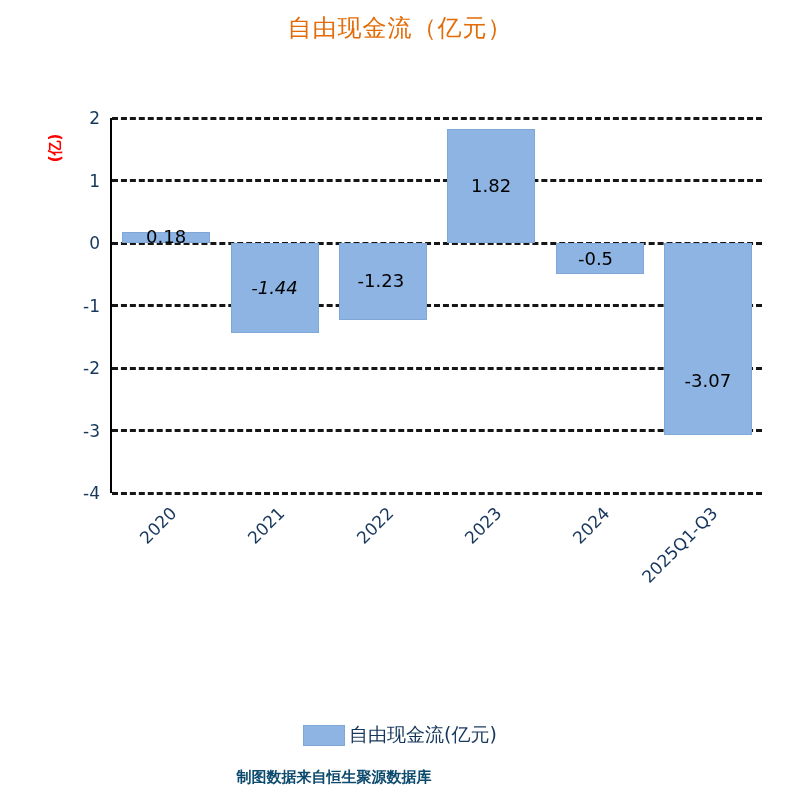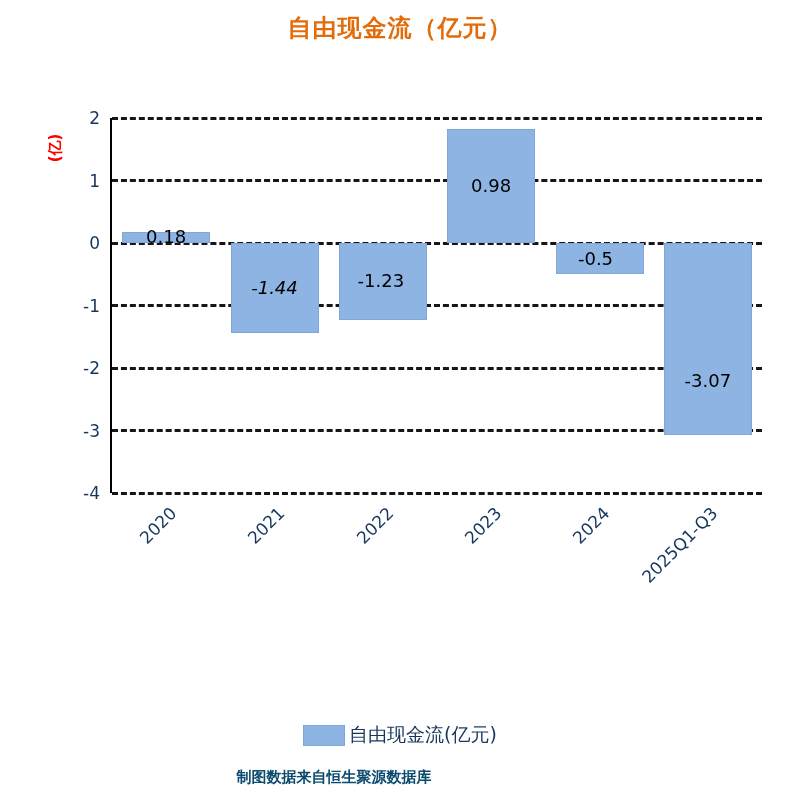--- a/index.html
+++ b/index.html
@@ -2,21 +2,21 @@
 <html><head>
 <meta charset="utf-8">
 <style>
   html,body{margin:0;padding:0;}
   body{
     width:800px;height:800px;background:#ffffff;position:relative;
     font-family:"DejaVu Sans","Liberation Sans",sans-serif;overflow:hidden;
   }
   .chart-title{
     position:absolute;top:12px;left:0;width:800px;text-align:center;
-    font-size:24px;font-weight:bold;color:#E36C09;letter-spacing:1px;
+    font-size:24px;font-weight:normal;color:#E36C09;letter-spacing:1px;
   }
   .y-axis-unit{
     position:absolute;left:25px;top:138px;width:60px;height:20px;line-height:20px;
     text-align:center;color:#FF0000;font-size:15px;font-weight:bold;
     transform:rotate(-90deg);transform-origin:center center;
   }
   .plot{
     position:absolute;left:110px;top:118px;width:650px;height:375px;
     border-left:2px solid #000;
   }
@@ -80,21 +80,21 @@
     <div class="barlabel" style="left: 118.5px; width: 88px; top: 159px; font-style: italic;">-1.44</div>
     <div class="xtick-anchor" style="left: 162.5px; top: 385px;">
       <span class="xtick">2021</span>
     </div>
     <div class="bar" style="left: 226.833px; top: 125px; width: 88px; height: 76.875px; background: rgb(141, 180, 226);"></div>
     <div class="barlabel" style="left: 226.833px; width: 84px; top: 152.438px;">-1.23</div>
     <div class="xtick-anchor" style="left: 270.833px; top: 385px;">
       <span class="xtick">2022</span>
     </div>
     <div class="bar" style="left: 335.167px; top: 11.25px; width: 88px; height: 113.75px; background: rgb(141, 180, 226);"></div>
-    <div class="barlabel" style="left: 335.167px; width: 88px; top: 57.125px;">0.98</div>
+    <div class="barlabel" style="left: 335.167px; width: 88px; top: 57.125px;">1.82</div>
     <div class="xtick-anchor" style="left: 379.167px; top: 385px;">
       <span class="xtick">2023</span>
     </div>
     <div class="bar" style="left: 443.5px; top: 125px; width: 88px; height: 31.25px; background: rgb(141, 180, 226);"></div>
     <div class="barlabel" style="left: 443.5px; width: 80px; top: 129.625px;">-0.5</div>
     <div class="xtick-anchor" style="left: 487.5px; top: 385px;">
       <span class="xtick">2024</span>
     </div>
     <div class="bar" style="left: 551.833px; top: 125px; width: 88px; height: 191.875px; background: rgb(141, 180, 226);"></div>
     <div class="barlabel" style="left: 551.833px; width: 88px; top: 209.938px; margin-top: 42px;">-3.07</div>

